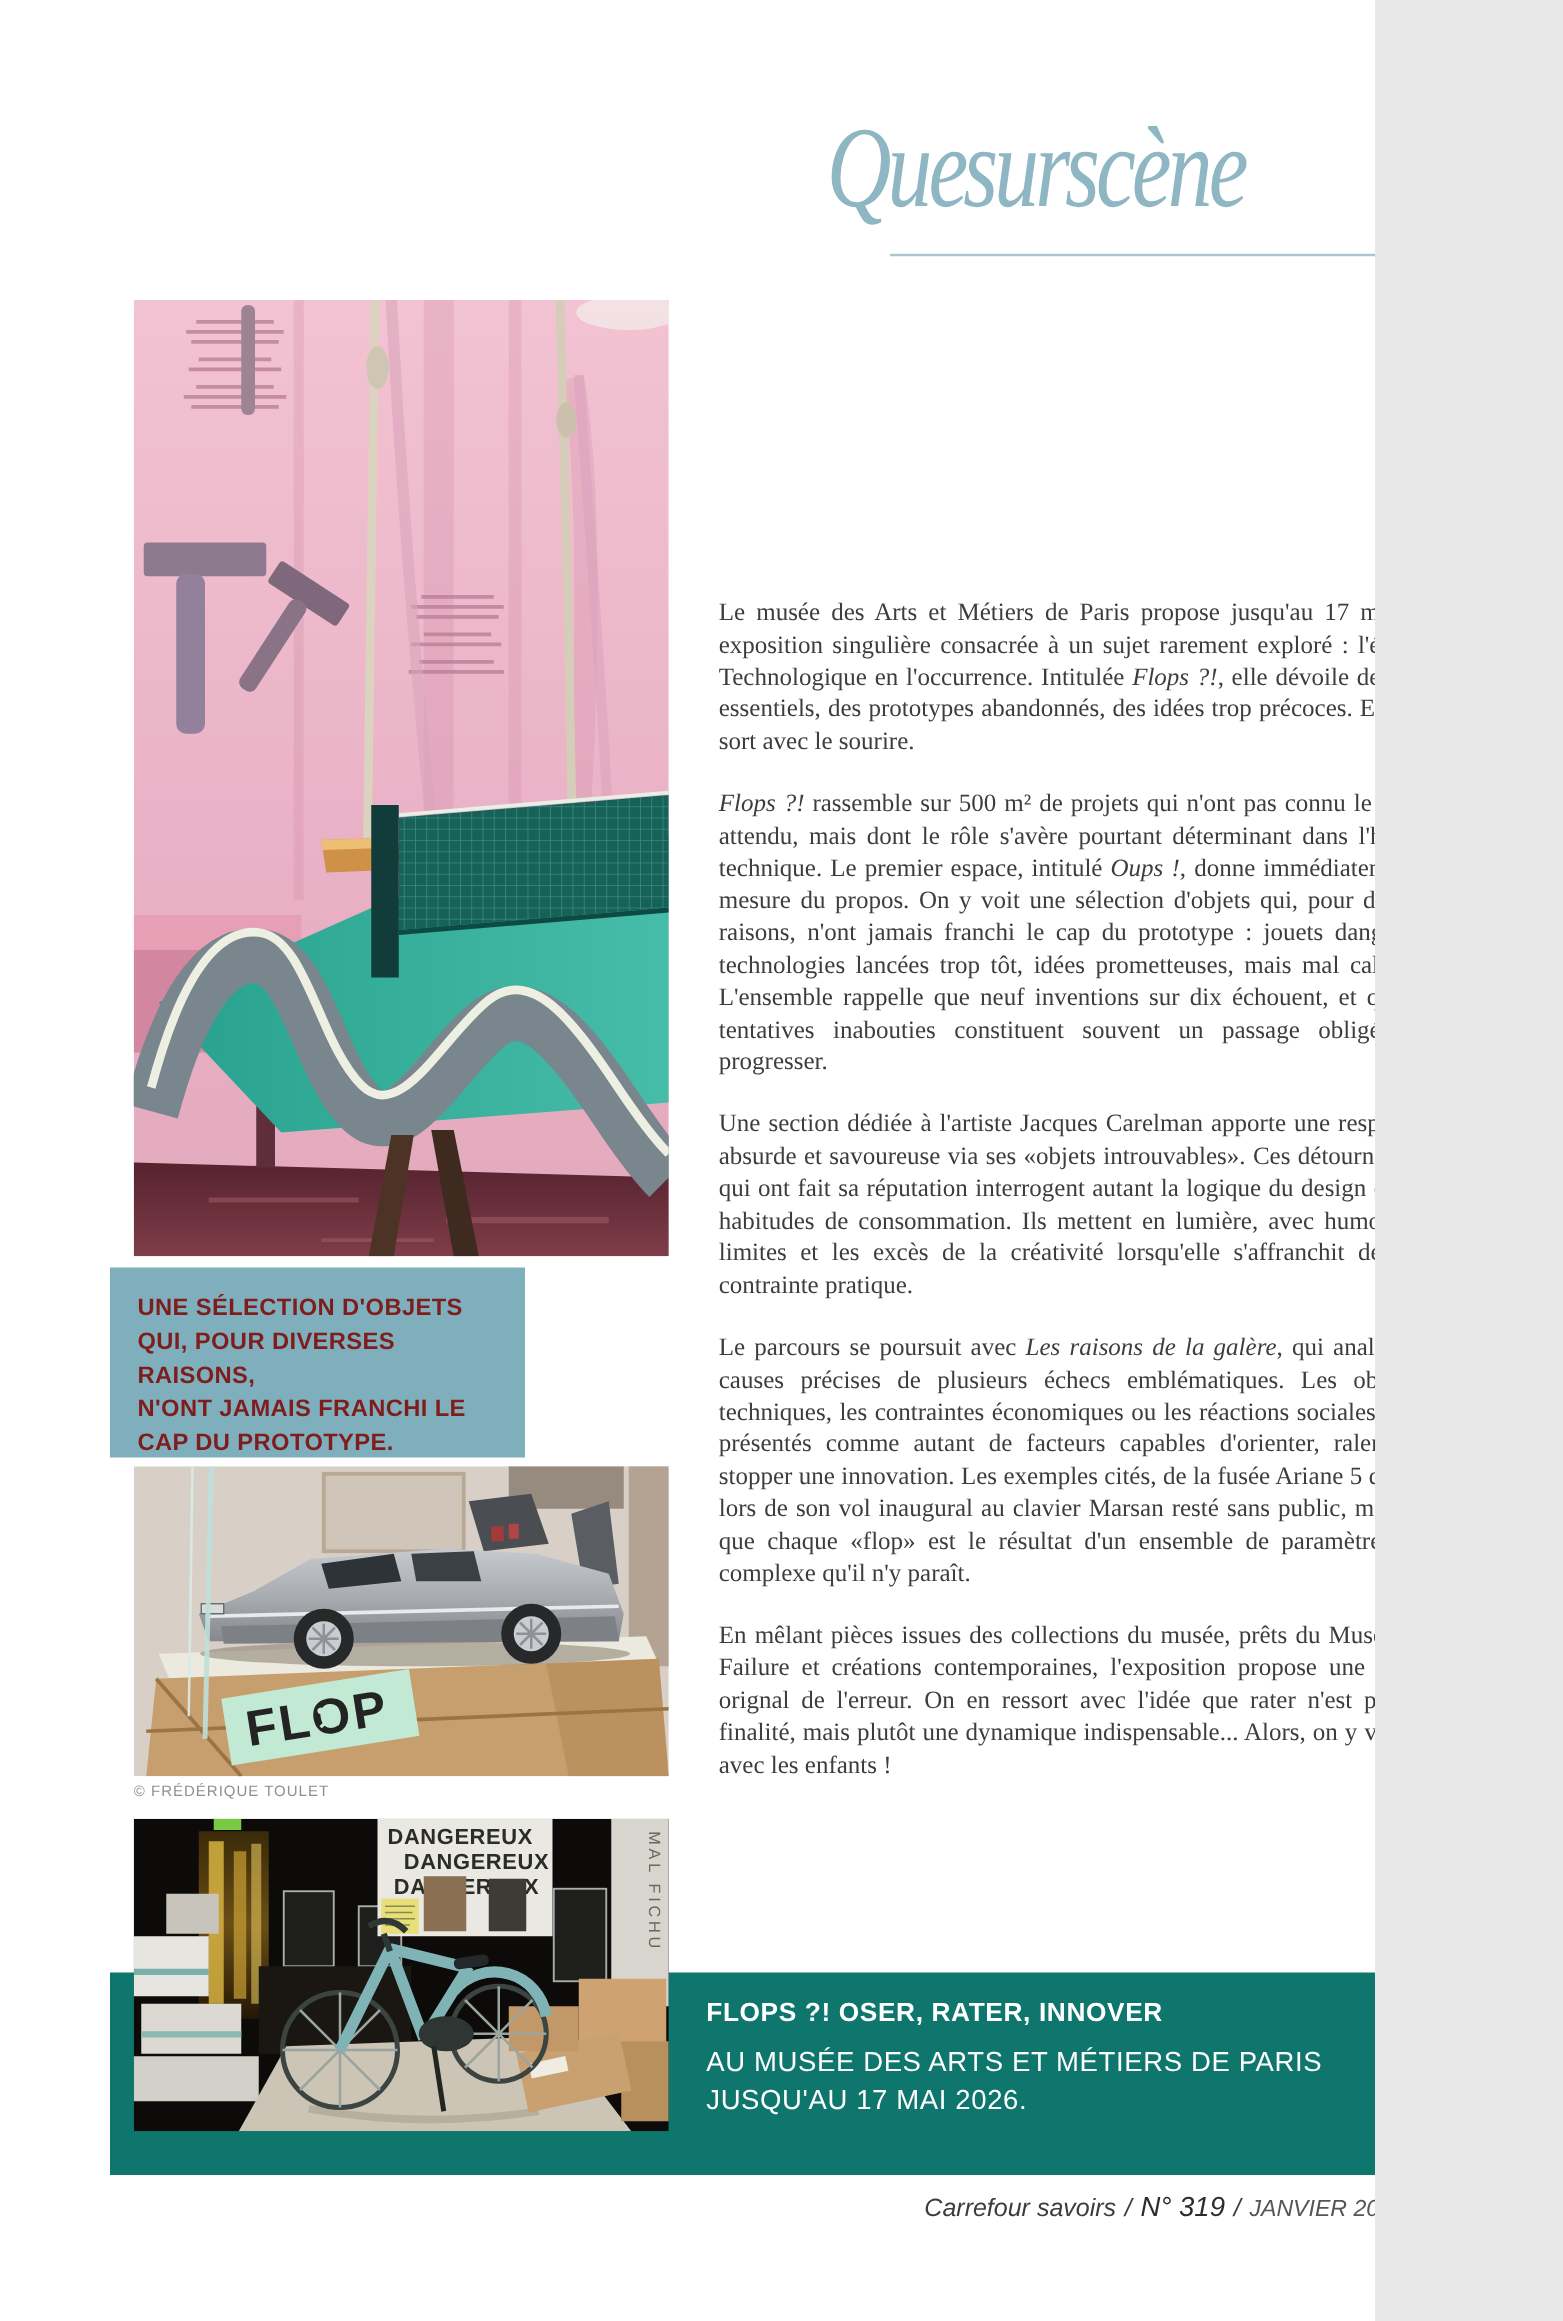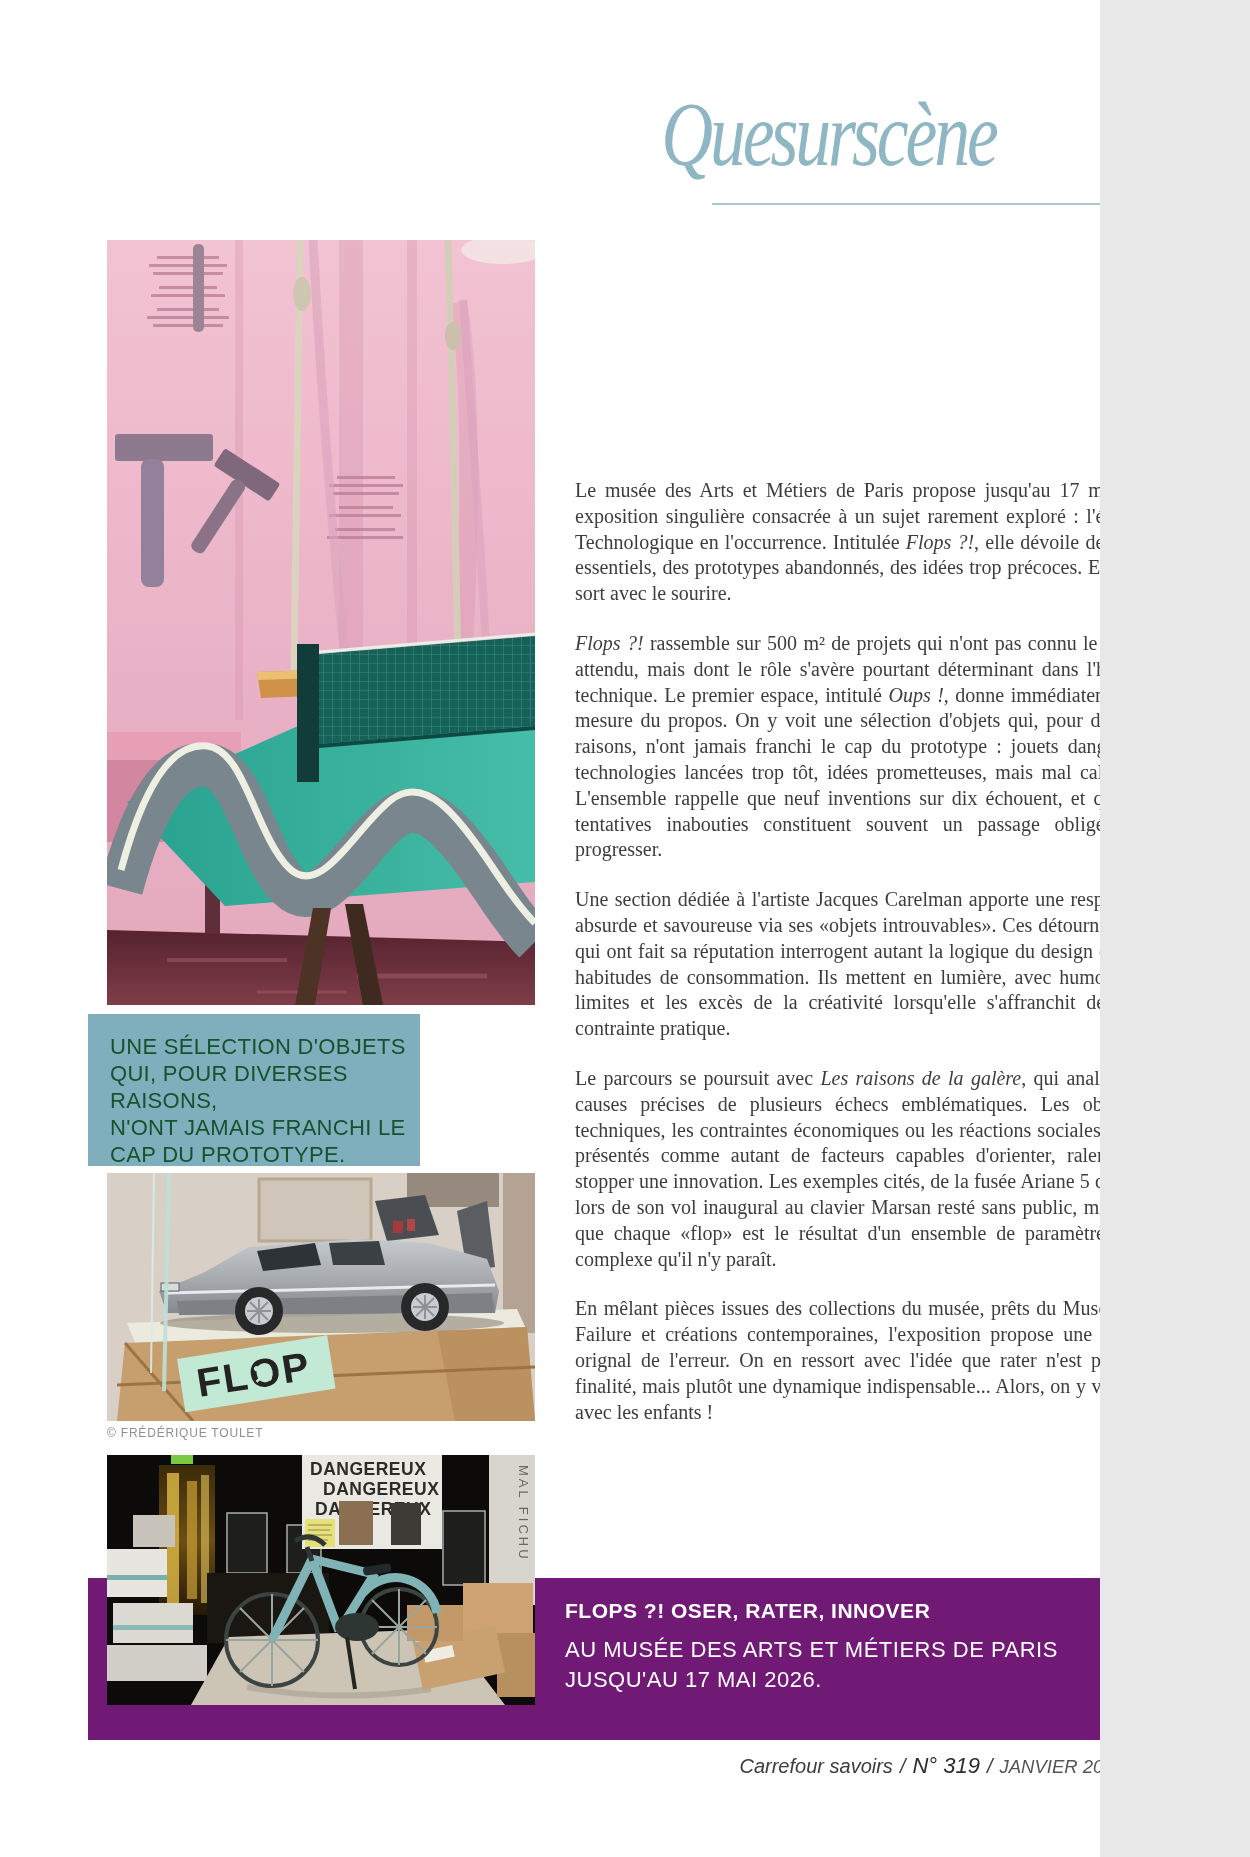--- a/index.html
+++ b/index.html
@@ -30,21 +30,21 @@
   .t-accent{font-size:78px;font-weight:700;letter-spacing:-2px;}
 
   
   .text-col{left:564px;top:478px;width:581px;z-index:2;margin-left:11px;}
   .bp{margin:0 0 24px 0;font-family:"Liberation Serif",serif;font-size:20px;line-height:25.8px;
       color:#3e3d3b;text-align:justify;hyphens:auto;}
   .bp i{font-style:italic;}
 
   
   .caption-box{left:88px;top:1014px;width:332px;height:152px;padding:19px 10px 0 22px;z-index:4;}
-  .caption-line{font-size:22px;line-height:27px;font-weight:400;color:#14532d;letter-spacing:.3px;}
+  .caption-line{font-size:19px;line-height:27px;font-weight:700;color:#7f1d1d;letter-spacing:.3px;}
 
   
   .credit{left:107px;top:1426px;font-size:12px;color:#8f8f8f;letter-spacing:.8px;}
 
   
   .info-box{left:88px;top:1578px;width:1055px;height:162px;z-index:1;padding:21px 20px 0 477px;}
   .info-title{font-size:21px;font-weight:700;color:#ffffff;letter-spacing:.5px;margin:0 0 12px 0;}
   .info-line{font-size:22px;line-height:29.5px;font-weight:400;color:#fdfdfd;letter-spacing:.5px;}
 
   
@@ -308,21 +308,21 @@
       <path d="M256,138 A42,42 0 0 1 330,158" stroke="#7fb3b5" stroke-width="9"></path>
       <path d="M205,104 L232,176 M232,176 L268,118 M205,104 L262,118 M205,104 L165,185" stroke="#7fb3b5" stroke-width="9"></path>
       <ellipse cx="250" cy="172" rx="22" ry="14" fill="#2e3634" stroke="none"></ellipse>
       <path d="M200,92 L205,106" stroke="#2f3835" stroke-width="5"></path>
       <path d="M188,86 q16,-10 30,4" stroke="#2f3835" stroke-width="5"></path>
       <rect x="256" y="110" width="28" height="9" rx="4" fill="#23282a" stroke="none" transform="rotate(-8 270 114)"></rect>
       <path d="M240,182 L248,234" stroke="#22261f" stroke-width="4"></path>
     </g>
   </svg>
 
-  <div class="abs info-box" style="background: #701a75;">
+  <div class="abs info-box" style="background: #0f766e;">
     <div class="info-title">FLOPS ?! OSER, RATER, INNOVER</div>
     <div class="info-line">AU MUSÉE DES ARTS ET MÉTIERS DE PARIS JUSQU'AU 17 MAI 2026.</div>
   </div>
 
   <div class="abs footer">
     <span class="f-mag">Carrefour savoirs</span><span class="sep">/</span><span class="f-issue">N° 319</span><span class="sep">/</span><span class="f-date">JANVIER 2026</span><span class="sep">/</span><span class="f-page">43</span>
   </div>
 
 </div>
 

